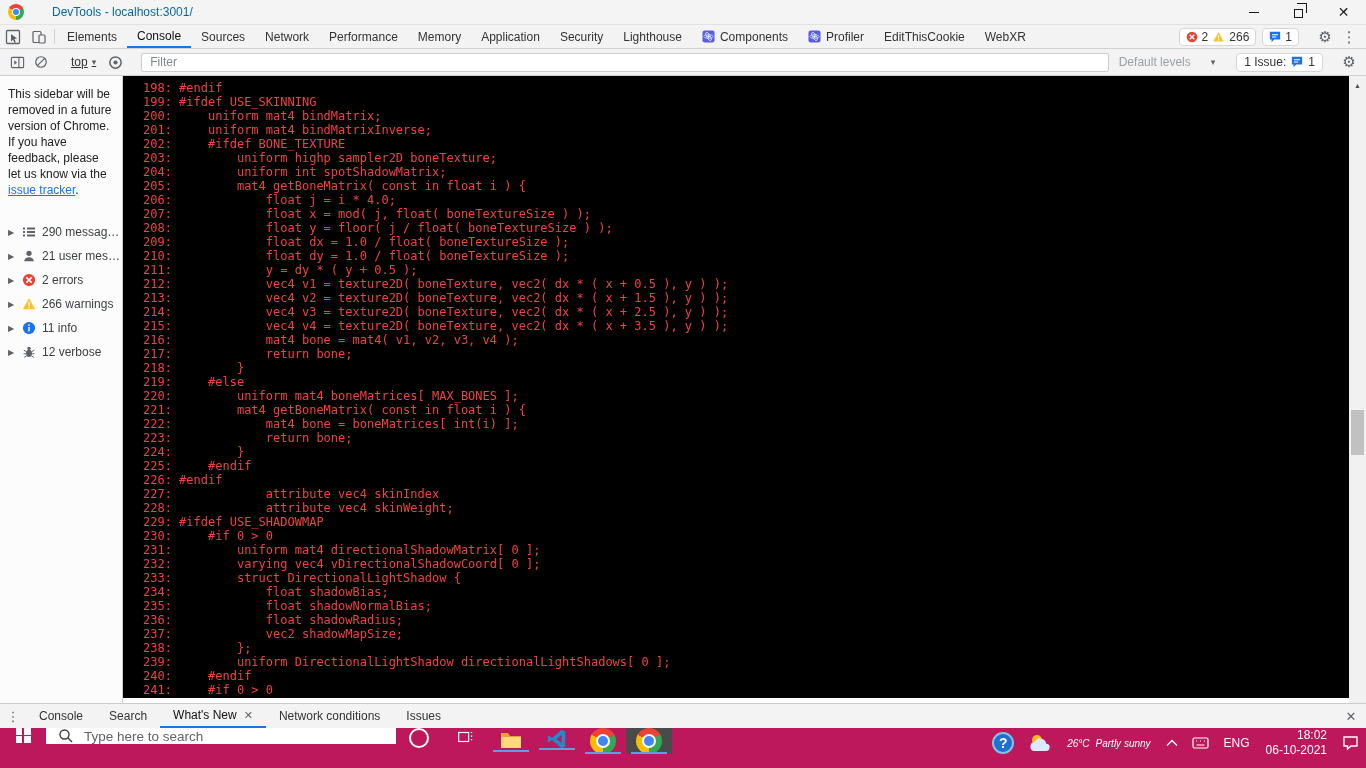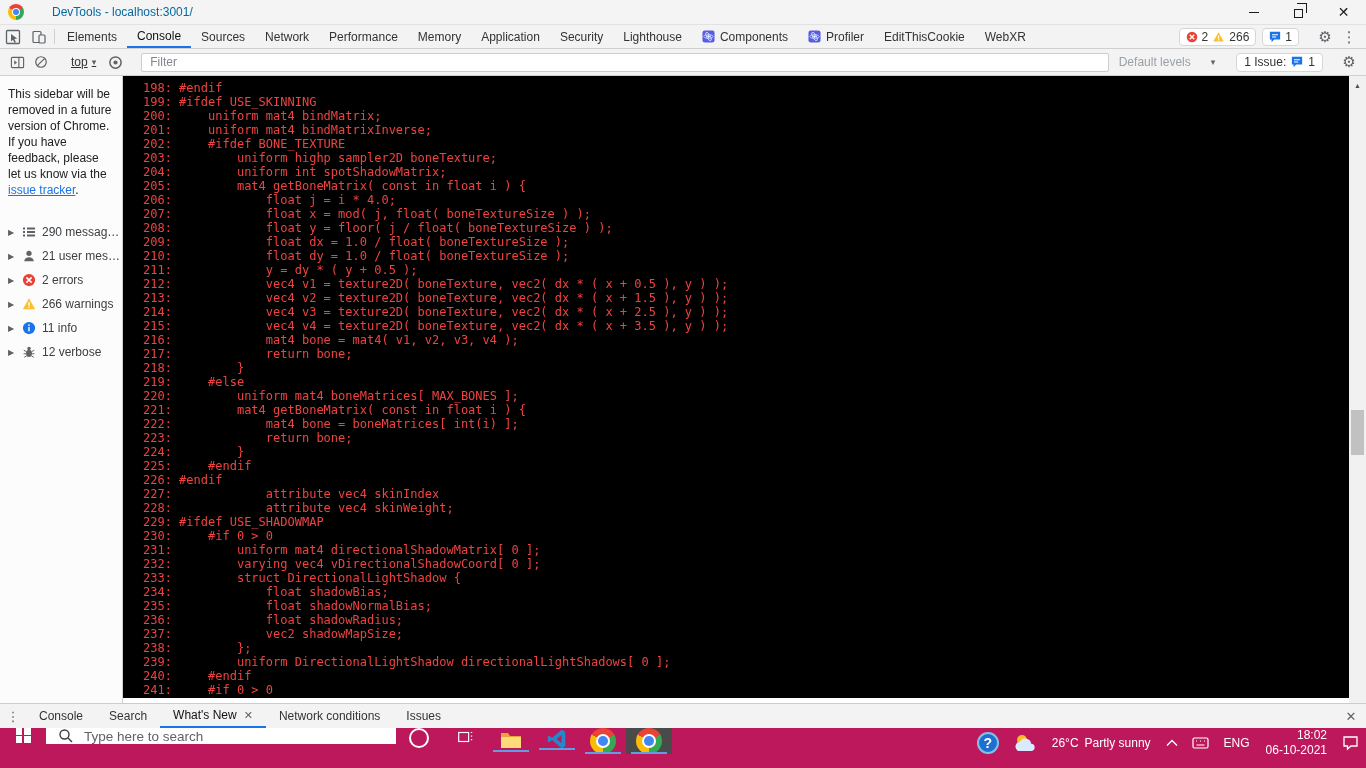--- a/index.html
+++ b/index.html
@@ -77,21 +77,21 @@
   .tk-slot.running::after { content:""; position:absolute; left:5px; right:5px; bottom:0; height:2px; background:#5f9ee3; }
   .tk-slot.active-app { background:#4a4a4a; }
   .win-logo { width:15px; height:15px; display:grid; grid-template-columns:1fr 1fr; grid-template-rows:1fr 1fr; gap:1.5px; }
   .win-logo span { background:#fff; }
   .tk-search { width:350px; background:#fff; display:flex; align-items:center; gap:10px; padding-left:12px; }
   .tk-search input { border:none; outline:none; font-size:13.5px; font-family:"Liberation Sans",sans-serif; color:#202124; width:270px; background:transparent; }
   .tk-search input::placeholder { color:#5f6368; }
   .cortana-ring { width:20px; height:20px; border:2px solid #fff; border-radius:50%; }
   .tray { margin-left:auto; display:flex; align-items:center; }
   .tray-item { display:flex; align-items:center; justify-content:center; padding:0 7px; height:100%; }
-  .weather-text { display:flex; gap:6px; font-size:12px; color:#fff; padding:0 8px; }
+  .weather-text { display:flex; gap:6px; font-size:10px; color:#fff; padding:0 8px;font-style:italic; }
   .lang { font-size:12px; padding:0 8px; }
   .clock { text-align:right; line-height:15px; font-size:12px; padding:0 8px; }
   .help-circle { width:22px; height:22px; border-radius:50%; background:#1e6fd0; color:#fff; font-weight:bold; font-size:14px; display:flex; align-items:center; justify-content:center; border:2px solid #7ec3e8; }
 </style>
 </head>
 <body>
 
 <div class="screen">
 
   <div class="titlebar">

